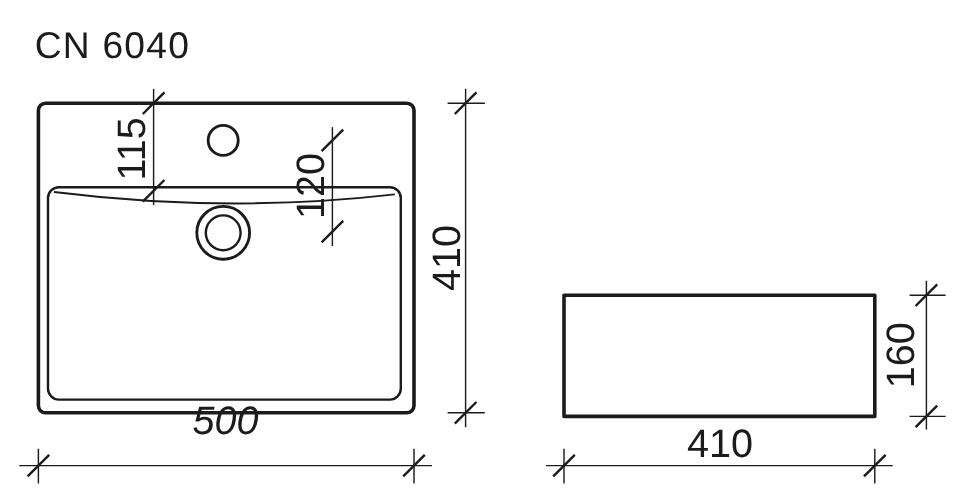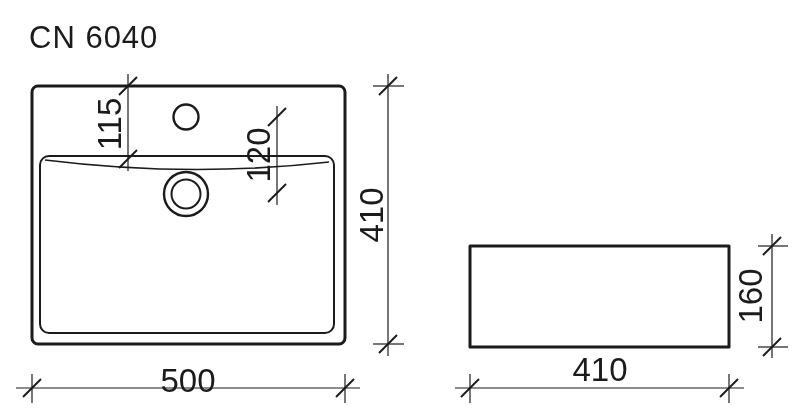--- a/index.html
+++ b/index.html
@@ -153,18 +153,18 @@
   </svg>
 
   <div id="drawing-title">CN 6040</div>
 
   <div class="label vertical" style="left:50px; top:107px; width:120px; height:34px;">115</div>
 
   <div class="label vertical" style="left:199px; top:138px; width:120px; height:34px;">120</div>
 
   <div class="label vertical" style="left:312px; top:198px; width:120px; height:34px;">410</div>
 
-  <div class="label" style="left:128px; top:364px; width:120px;">500</div>
+  <div class="label" style="left:128px; top:334px; width:120px;font-style:italic;">500</div>
 
   <div class="label vertical" style="left:691px; top:279px; width:120px; height:34px;">160</div>
 
   <div class="label" style="left:540px; top:353px; width:120px;">410</div>
 </div>
 
 </body></html>

